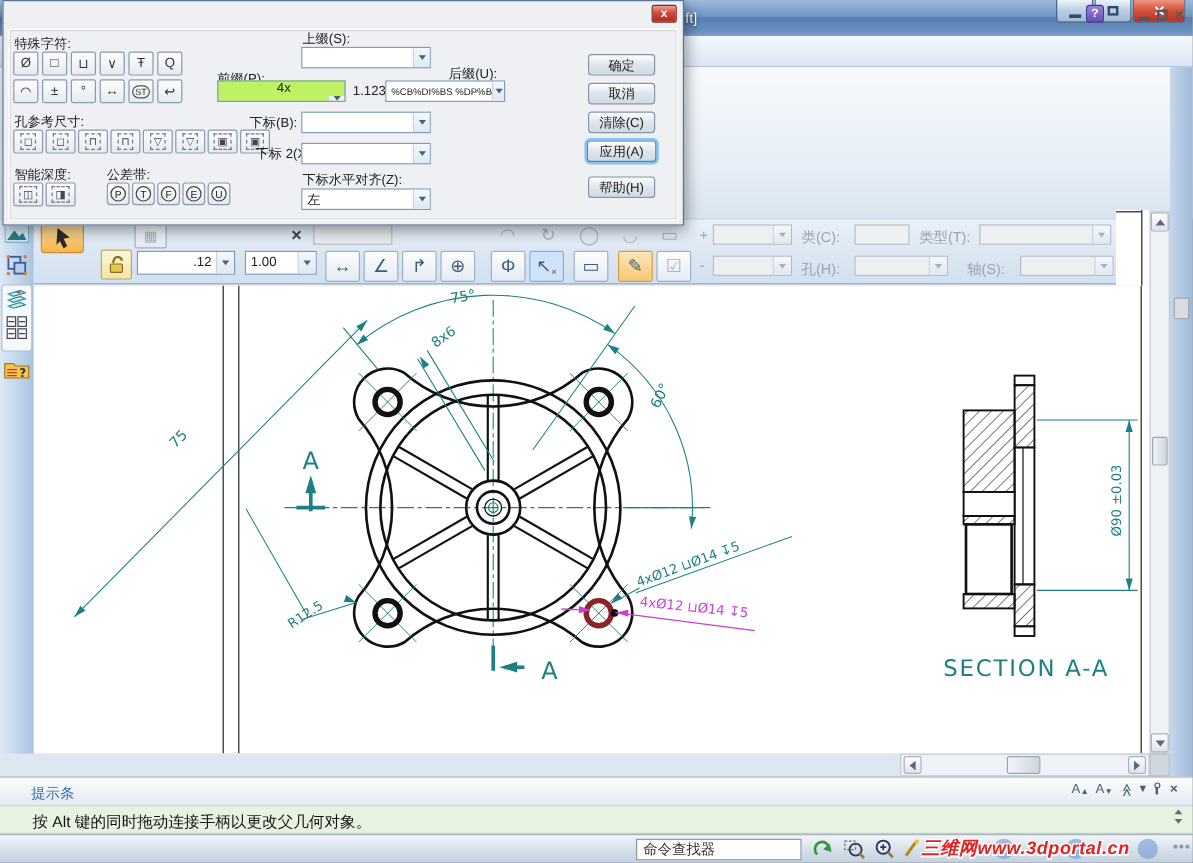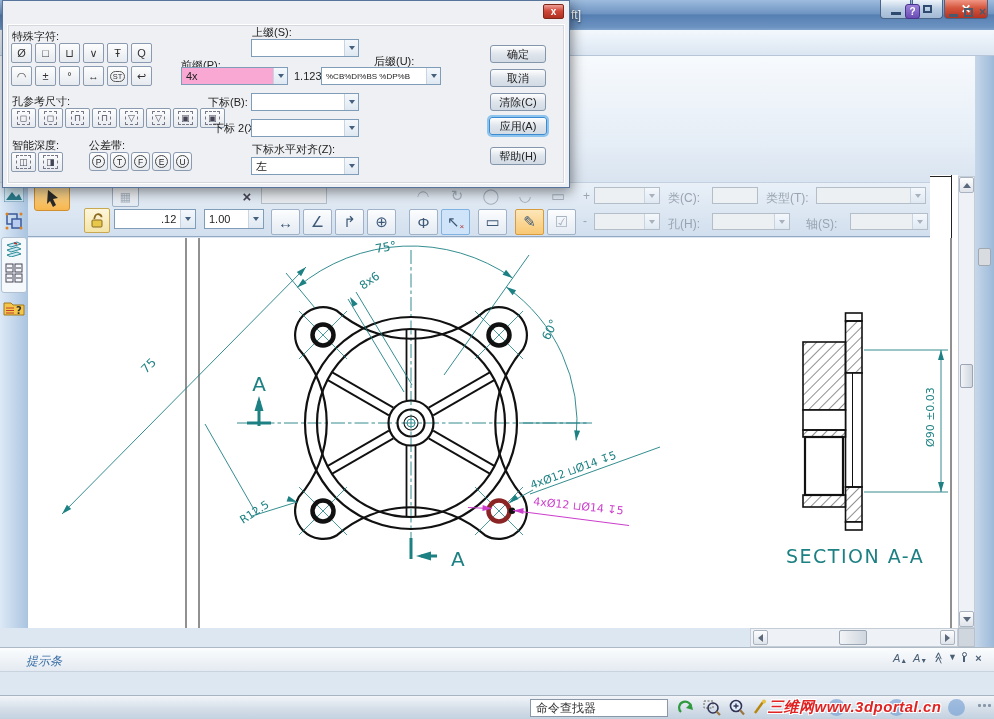--- a/index.html
+++ b/index.html
@@ -77,21 +77,21 @@
   .navbar{width:2px;height:7px;background:#45586e;}
   .tri-l2{width:0;height:0;border-top:3.5px solid transparent;border-bottom:3.5px solid transparent;border-right:5px solid #45586e;}
   .tri-r2{width:0;height:0;border-top:3.5px solid transparent;border-bottom:3.5px solid transparent;border-left:5px solid #45586e;}
   .sheettab{position:absolute;left:94px;top:0;width:66px;height:18px;background:#fff;
     clip-path:polygon(0 0,100% 0,84% 100%,8% 100%);display:flex;align-items:center;justify-content:center;
     font-weight:bold;font-size:11px;color:#000;}
   .hscroll{left:750px;top:628px;width:208px;height:19px;background:#eef1f5;border:1px solid #c4ccd6;}
 
   
   .hinthead{left:0;top:647px;width:994px;height:25px;border-top:1px solid #aeb9c6;border-bottom:1px solid #c9d3dd;
-    background:linear-gradient(#fbfdfe,#e4eaf1);font-style:italic;}
+    background:linear-gradient(#fbfdfe,#e4eaf1);}
   .hinttitle{left:26px;top:5px;color:#3a6ea5;font-size:12px;}
   .hico{position:absolute;top:4px;color:#4a5e74;font-size:11px;display:flex;align-items:flex-end;}
   .hintbody{left:0;top:672px;width:994px;height:23px;background:#e7f3e0;border-bottom:1px solid #c2cec4;}
   .hinttext{left:27px;top:4px;font-size:13px;color:#141414;}
   .spin{right:8px;top:2px;display:flex;flex-direction:column;gap:3px;align-items:center;}
 
   
   .statusbar{left:0;top:695px;width:994px;height:24px;
     background:linear-gradient(#f2f5f9,#d3dde8 60%,#c3d1df);border-top:1px solid #a8b4c0;}
   .finder{left:530px;top:3px;width:138px;height:18px;background:#fff;border:1px solid #8a98a8;
@@ -474,20 +474,27 @@
     <div class="hico" style="left:893px;">A<span style="font-size:7px;">▲</span></div>
     <div class="hico" style="left:913px;">A<span style="font-size:7px;">▼</span></div>
     <div class="hico" style="left:933px;transform:rotate(-90deg);">≫</div>
     <div class="hico" style="left:948px;font-size:9px;">▼</div>
     <div class="hico" style="left:962px;">
       <span style="display:inline-block;width:5px;height:5px;border:1.5px solid #4a5e74;border-radius:50%;"></span>
         <span style="display:inline-block;width:1.5px;height:6px;background:#4a5e74;margin-left:-4px;margin-bottom:-5px;"></span>
     </div>
     <div class="hico" style="left:975px;font-weight:bold;">×</div>
   </div>
+  <div class="abs hintbody">
+    <div class="abs hinttext">按 Alt 键的同时拖动连接手柄以更改父几何对象。</div>
+    <div class="abs spin">
+      <i class="tri-u" style="transform:scale(.8);"></i>
+      <i class="tri-d" style="transform:scale(.8);"></i>
+    </div>
+  </div>
 
   <div class="abs statusbar">
     <div class="abs finder">
         <span>命令查找器</span>
       </div>
     <svg class="abs" style="left:678px;top:3px;" width="17" height="17">
       <path d="M3,13 A6,6 0 1 1 13,10" fill="none" stroke="#2f9a3f" stroke-width="2.2"></path>
       <path d="M13,4 L15,11 L8,9 Z" fill="#2f9a3f"></path>
     </svg>
     <svg class="abs" style="left:703px;top:3px;" width="18" height="17">
@@ -611,29 +618,29 @@
       </div>
 
     <div class="dlab" style="left:249px;top:24px;">上缀(S):</div>
     <div class="ddl" style="left:248px;top:38px;width:108px;">
         <span class="arr">
           <i class="tri"></i>
         </span>
       </div>
 
     <div class="dlab" style="left:178px;top:57px;">前缀(P):</div>
-    <div class="ddl" style="left:178px;top:66px;width:107px;background:#f9a8d4;">
+    <div class="ddl" style="left:178px;top:66px;width:107px;background:#bef264;flex-direction:column;">
       <span>4x</span>
       <span class="arr">
           <i class="tri"></i>
         </span>
     </div>
     <div class="dlab" style="left:291px;top:69px;">1.123</div>
     <div class="dlab" style="left:371px;top:53px;">后缀(U):</div>
-    <div class="ddl" style="left:318px;top:66px;width:120px;font-size:8px;">
+    <div class="ddl" style="left:318px;top:66px;width:100px;font-size:8px;">
       <span>%CB%DI%BS %DP%B</span>
       <span class="arr">
           <i class="tri"></i>
         </span>
     </div>
 
     <div class="dlab" style="left:205px;top:94px;">下标(B):</div>
     <div class="ddl" style="left:248px;top:92px;width:108px;">
         <span class="arr">
           <i class="tri"></i>

